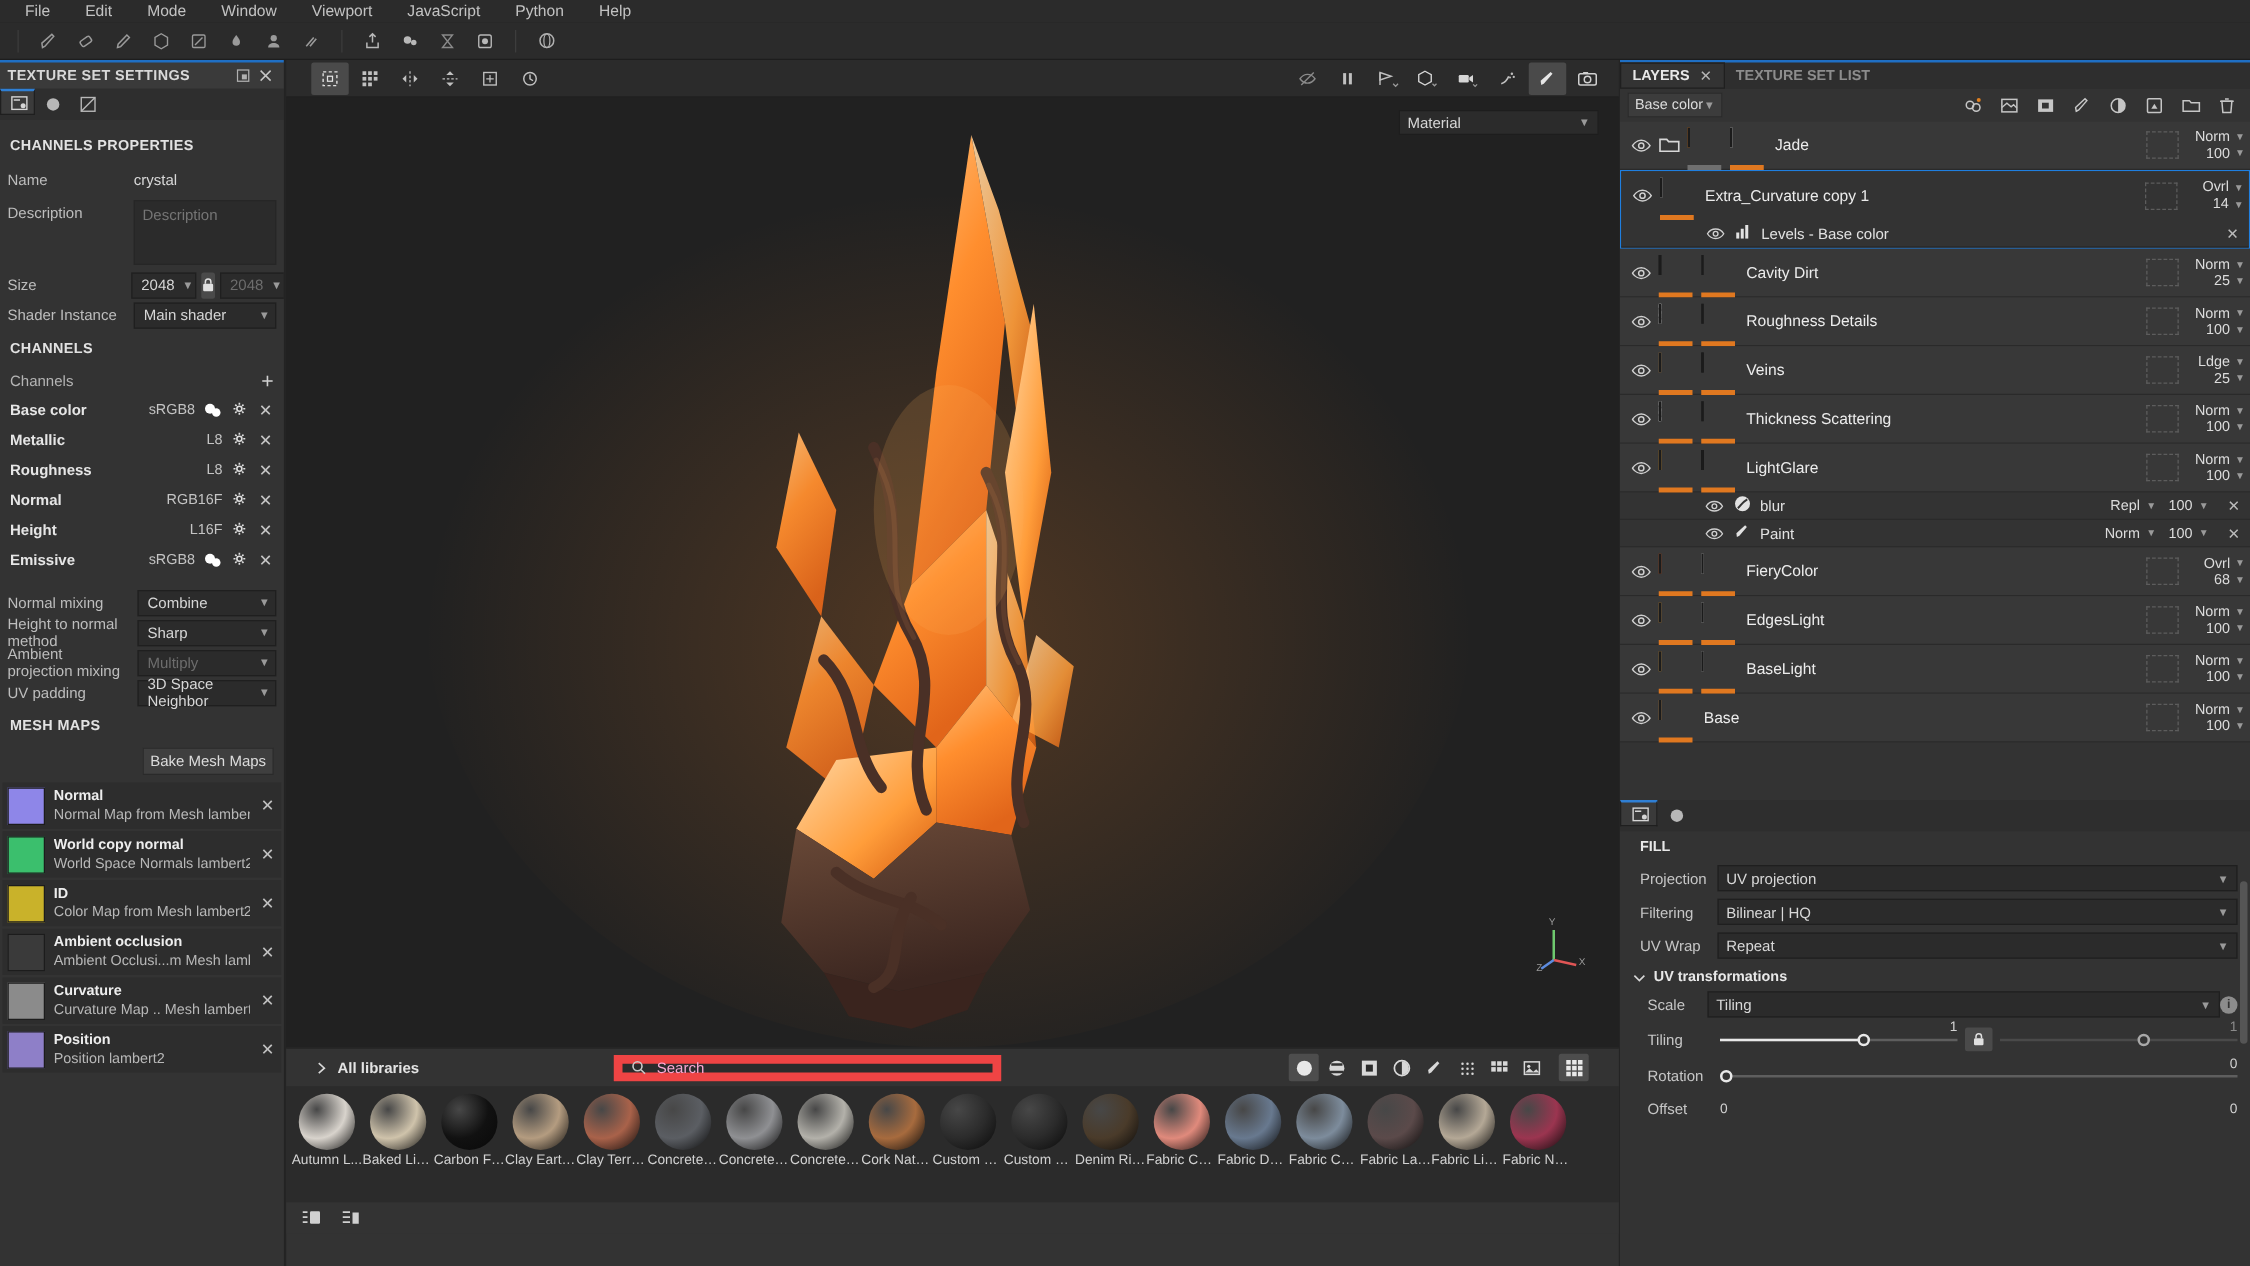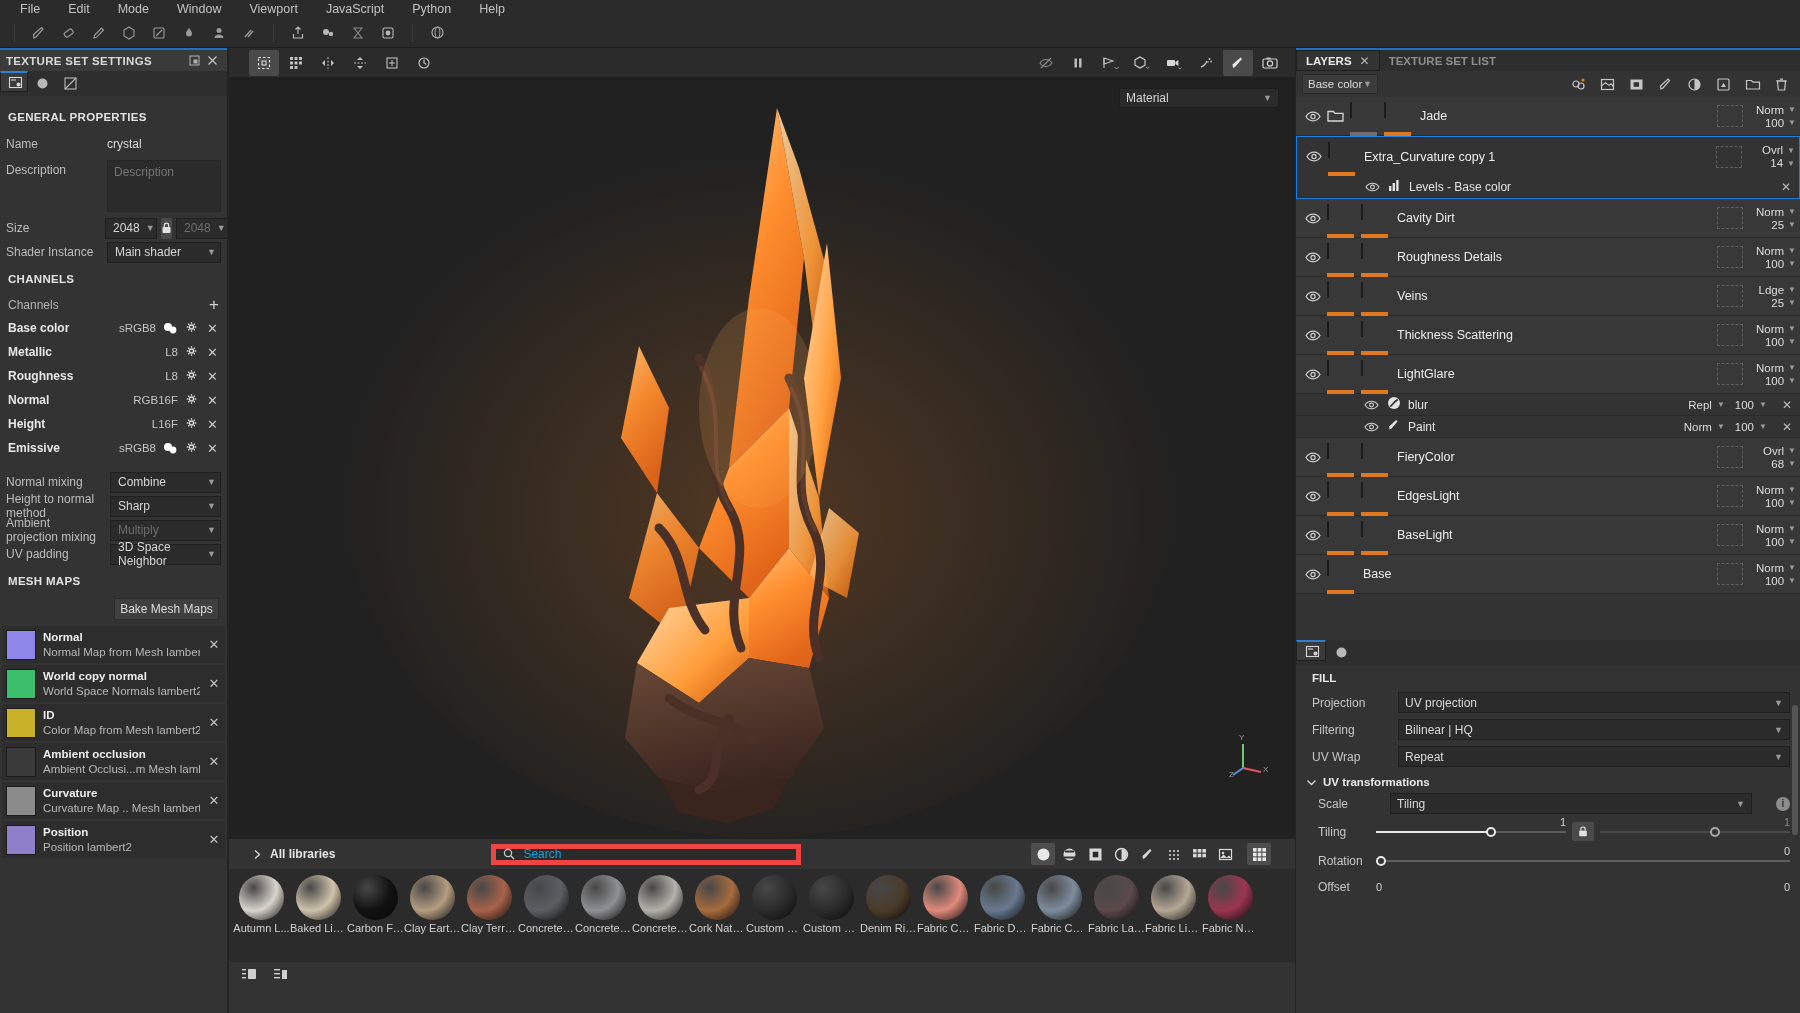--- a/index.html
+++ b/index.html
@@ -93,22 +93,22 @@
   .axis{ position:absolute; right:26px; bottom:60px; width:40px; height:50px;}
 
   
   .assets{ position:absolute; left:229px; top:838px; width:1066px; height:175px;
     background:#333333; border-top:1px solid #222;}
   .as-title{ height:24px; display:flex; align-items:center; padding:0 6px;
     font-size:11.5px; font-weight:bold; color:#e0e0e0; background:#333;}
   .as-title .sp{flex:1;}
   .as-bar{ height:30px; display:flex; align-items:center; padding:0 24px; gap:8px; background:#333;}
   .libbtn{ display:flex; align-items:center; gap:8px; font-weight:bold; font-size:12px; color:#e4e4e4;}
-  .srch{ width:310px; height:21px; background:#2b2b2b; border:5px solid #ef4444; display:flex;
-    align-items:center; padding:0 7px; gap:8px; color:#0ea5e9; font-size:12px; margin-left:148px;}
+  .srch{ width:310px; height:21px; background:#2b2b2b; border:7px solid #ef4444; display:flex;
+    align-items:center; padding:0 7px; gap:8px; color:#f9a8d4; font-size:12px; margin-left:148px;}
   .as-filters{ margin-left:auto; display:flex; align-items:center; gap:2px; }
   .fbtn{ width:24px; height:22px; display:flex; align-items:center; justify-content:center; color:#ccc; border-radius:2px;}
   .fbtn.on{ background:#4d4d4d; }
   .as-grid{ height:93px; background:#2b2b2b; display:flex; align-items:flex-start; gap:0px;
     padding:6px 0 0 4px; overflow:hidden;}
   .acell{ width:57px; flex:none; display:flex; flex-direction:column; align-items:center; gap:2px;}
   .asph{ width:45px; height:45px; border-radius:50%; position:relative;}
   .acap{ font-size:11px; color:#d2d2d2; white-space:nowrap; overflow:hidden; text-overflow:ellipsis; max-width:57px;}
   .as-foot{ height:25px; display:flex; align-items:center; gap:8px; padding:0 8px; background:#333;}
 
@@ -146,21 +146,21 @@
   .sublayer .sx{ margin-left:auto; padding-right:8px; color:#bcbcbc; font-size:12px;}
   .sublayer .sv{ display:flex; align-items:center; gap:5px; font-size:11.5px; color:#dcdcdc;}
   .selgroup{ border:1px solid #1f7fe0; background:#333;}
   .selgroup .lrow{ border-bottom:none; background:#333;}
 
   
   .propspanel{ flex:1; background:#333; display:flex; flex-direction:column; }
   .proptabs{ height:25px; background:#2e2e2e; display:flex; }
   .ptab{ width:30px; display:flex; align-items:center; justify-content:center; color:#b6b6b6;}
   .ptab.sel{ background:#3a3a3a; border-top:2px solid #2f7fd4;}
-  .prow{ display:flex; align-items:center; height:27px; padding:0 10px 0 16px; gap:24px;}
+  .prow{ display:flex; align-items:center; height:27px; padding:0 10px 0 16px; gap:0;}
   .prow .pl{ width:62px; font-size:12px; color:#c6c6c6; flex:none;}
   .prow .psel{ flex:1; height:21px; background:#2b2b2b; border:1px solid #1f1f1f; display:flex;
     align-items:center; padding:0 6px; font-size:12px; color:#d8d8d8;}
   .prow .psel .cv{ margin-left:auto; font-size:9px; color:#9a9a9a;}
   .sectlbl{ font-size:11.5px; font-weight:bold; color:#e8e8e8; padding:7px 0 5px 16px;}
   .collapse{ display:flex; align-items:center; gap:6px; padding:6px 0 2px 10px; font-size:11.5px;
     font-weight:bold; color:#e8e8e8;}
   .sliderow{ display:flex; align-items:center; height:29px; padding:0 10px 0 22px; gap:6px; position:relative;}
   .sliderow .pl{ width:52px; font-size:12px; color:#c6c6c6; flex:none;}
   .track{ flex:1; height:2px; background:#5e5e5e; position:relative;}
@@ -297,21 +297,21 @@
         </div>
       <div class="tsettab">
           <svg width="15" height="15" viewBox="0 0 15 15">
             <rect x="2" y="2" width="11" height="11" fill="none" stroke="#b8b8b8" stroke-width="1.1"></rect>
             <path d="M2 13L13 2" stroke="#b8b8b8" stroke-width="1.1"></path>
           </svg>
         </div>
     </div>
 
     <div class="lp-body">
-      <div class="sect">GENERAL PROPERTIES</div>
+      <div class="sect">CHANNELS PROPERTIES</div>
       <div class="row">
         <span class="lbl">Name</span>
         <span class="val">crystal</span>
       </div>
       <div class="rowdesc">
         <span class="lbl">Description</span>
         <div class="txtarea">Description</div>
       </div>
       <div class="row" style="gap:4px;">
         <span class="lbl">Size</span>

